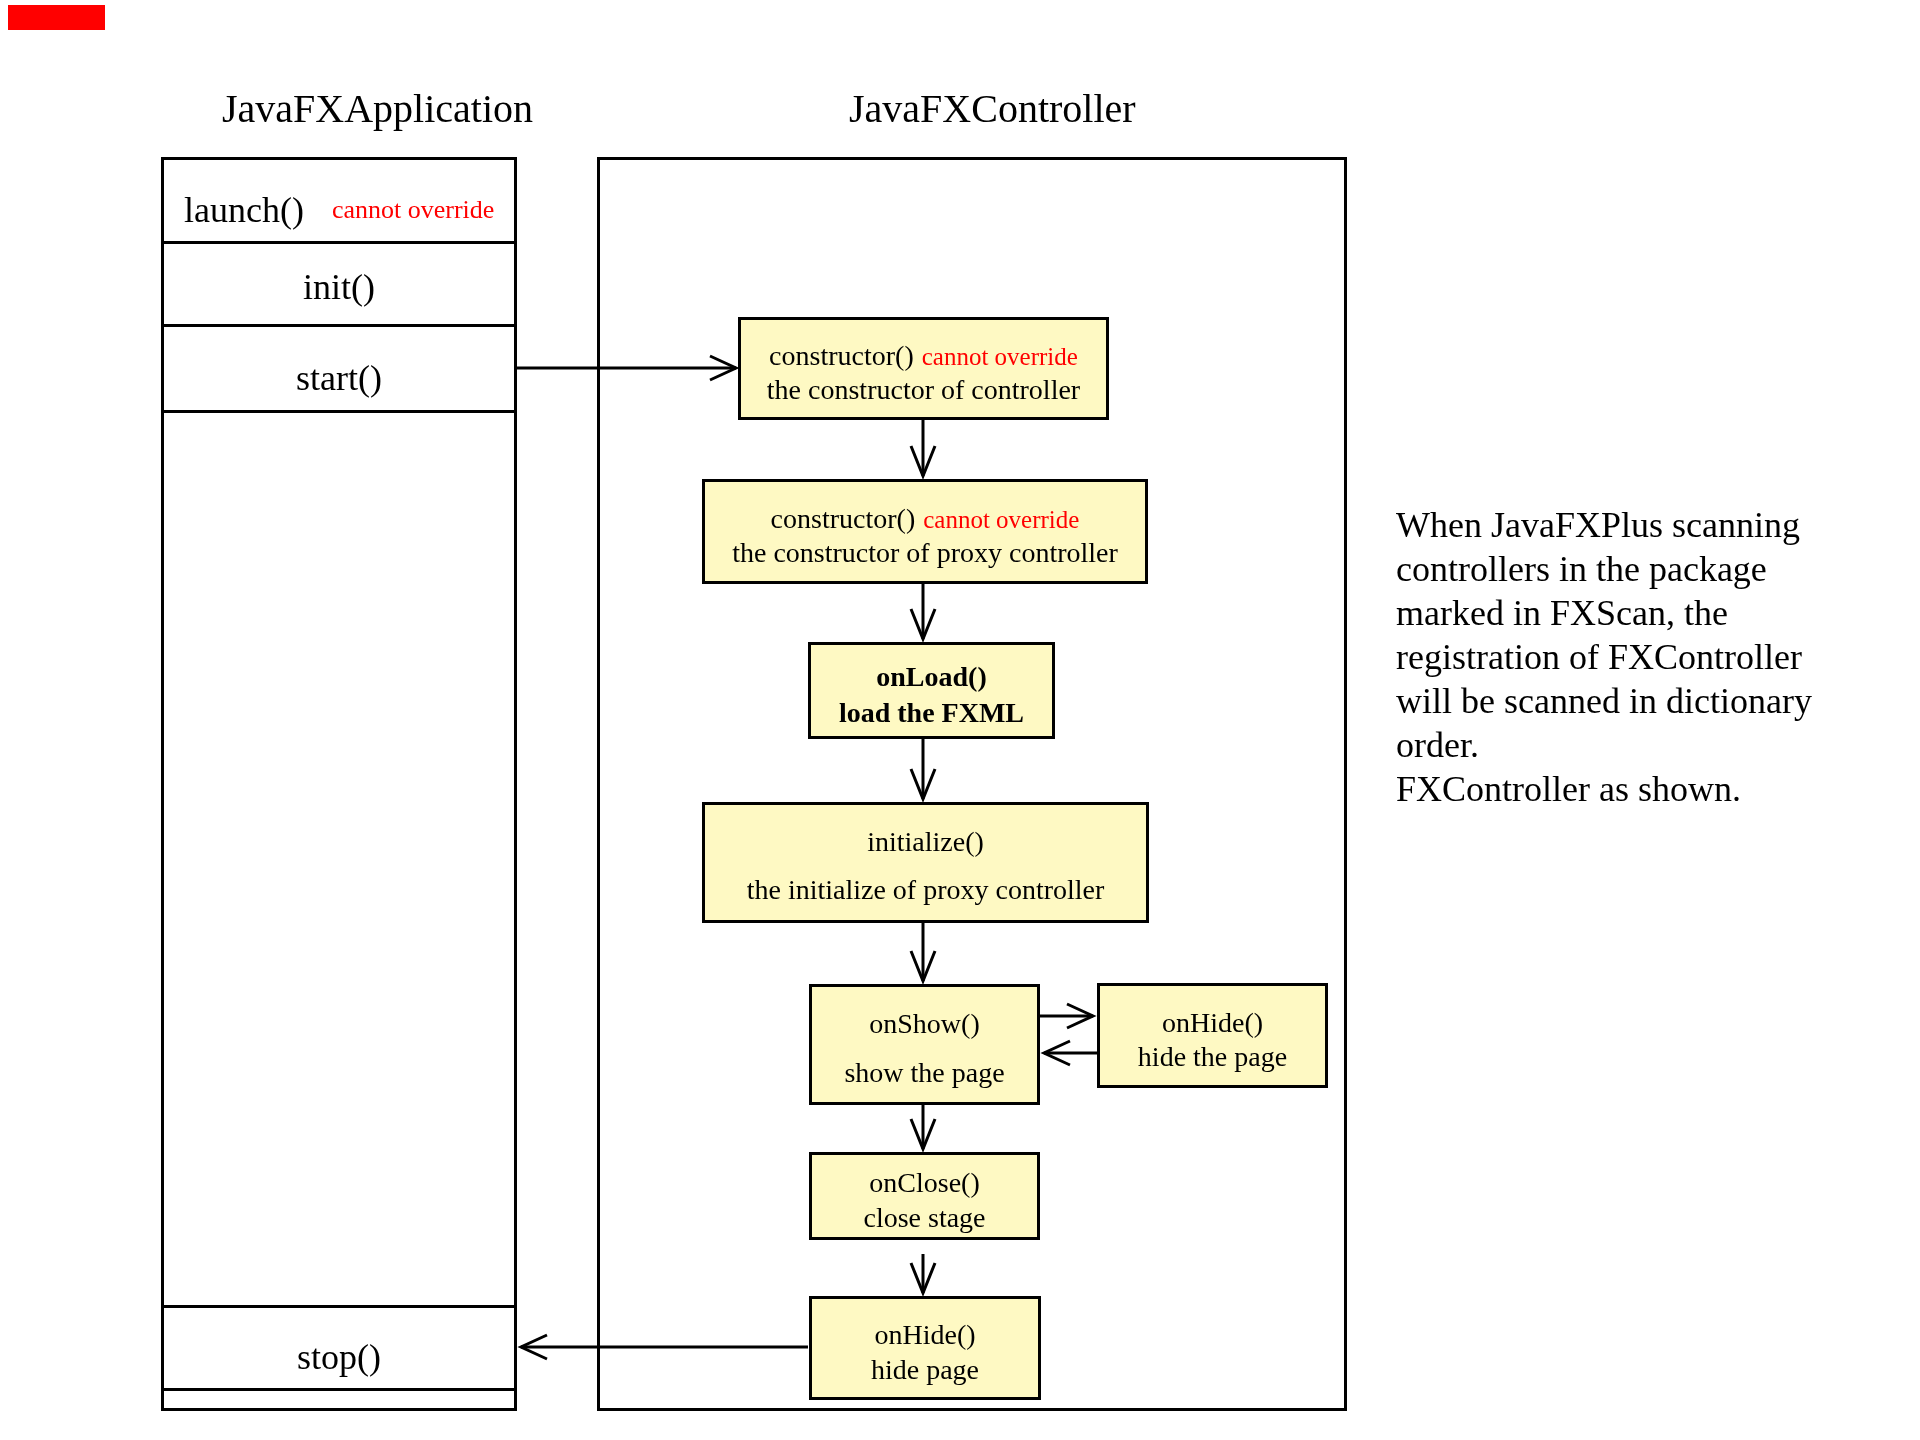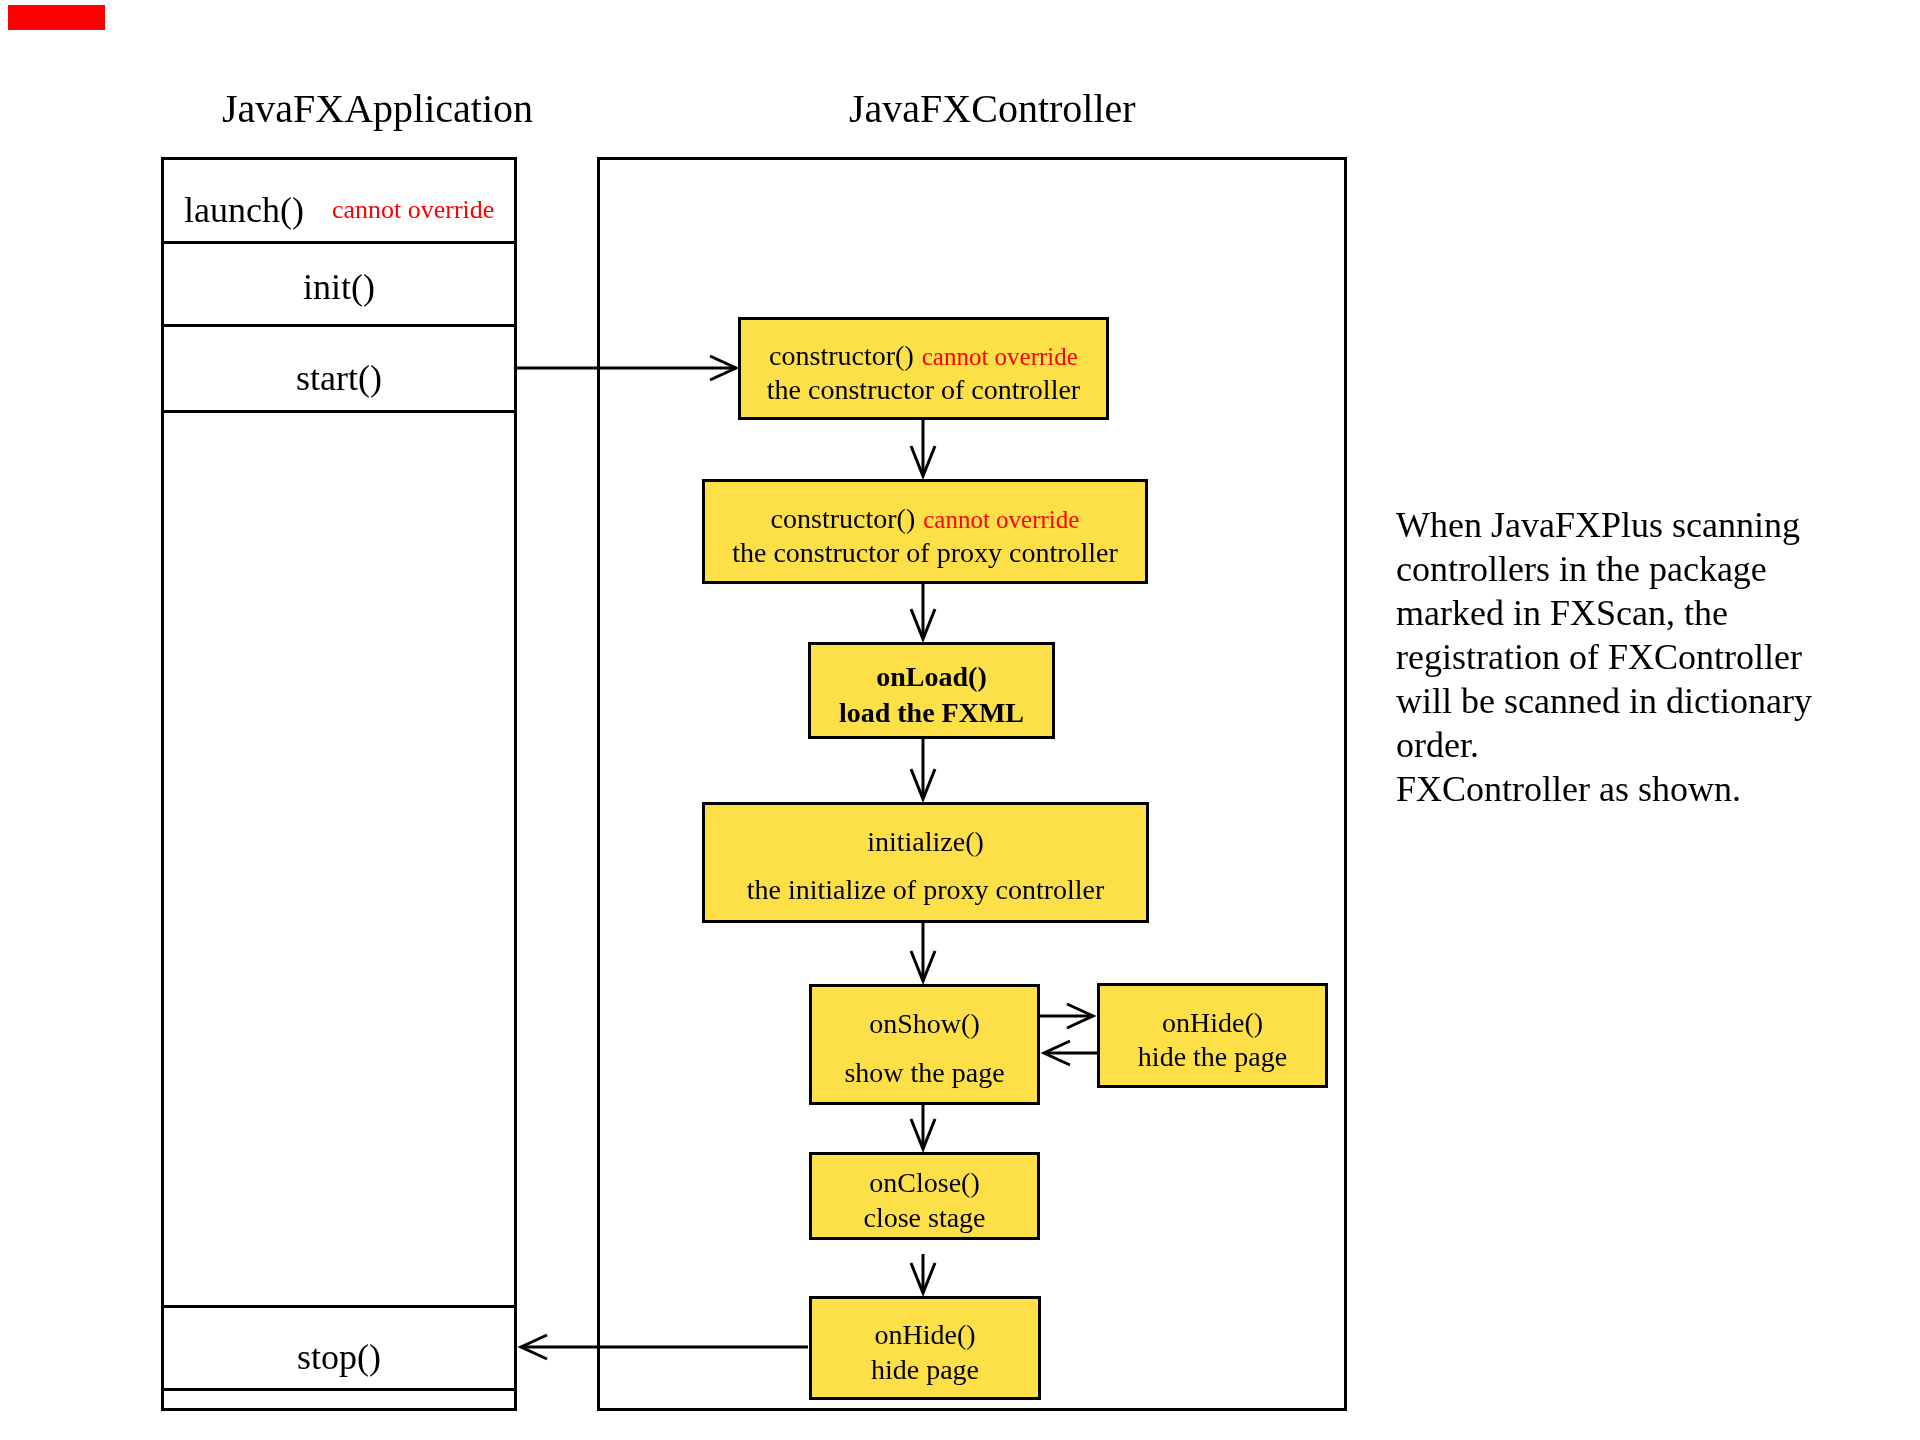--- a/index.html
+++ b/index.html
@@ -31,21 +31,21 @@
   .row-launch{ top:0; height:81px; justify-content:flex-start; padding-left:20px; }
   .row-init{ top:84px; height:68px; }
   .row-start{ top:167px; height:83px; }
   .row-stop{ top:1148px; height:80px; }
   .hline{ position:absolute; left:0; width:100%; height:3px; background:var(--ink); }
   .d1{ top:81px; } .d2{ top:164px; } .d3{ top:250px; } .d4{ top:1145px; } .d5{ top:1228px; }
 
   .red-note{ color:var(--red); font-size:26px; margin-left:28px; white-space:nowrap; }
 
   
-  .flow-box{ position:absolute; border:3px solid var(--ink); background:#fde047;
+  .flow-box{ position:absolute; border:3px solid var(--ink); background:#fef9c3;
              display:flex; flex-direction:column; justify-content:center;
              text-align:center; font-size:28px; padding-top:8px; line-height:33px; white-space:nowrap; }
   .flow-box .note-inline{ color:var(--red); font-size:25px; margin-left:8px; }
   #box-ctor1{ left:738px; top:317px; width:371px; height:103px; }
   #box-ctor2{ left:702px; top:479px; width:446px; height:105px; }
   #box-onload{ left:808px; top:642px; width:247px; height:97px; line-height:36px;font-weight:bold; }
   #box-initialize{ left:702px; top:802px; width:447px; height:121px; line-height:48px; padding-top:6px; }
   #box-onshow{ left:809px; top:984px; width:231px; height:121px; line-height:49px; padding-top:6px; }
   #box-onhide-side{ left:1097px; top:983px; width:231px; height:105px; line-height:34px; }
   #box-onclose{ left:809px; top:1152px; width:231px; height:88px; line-height:35px; }

